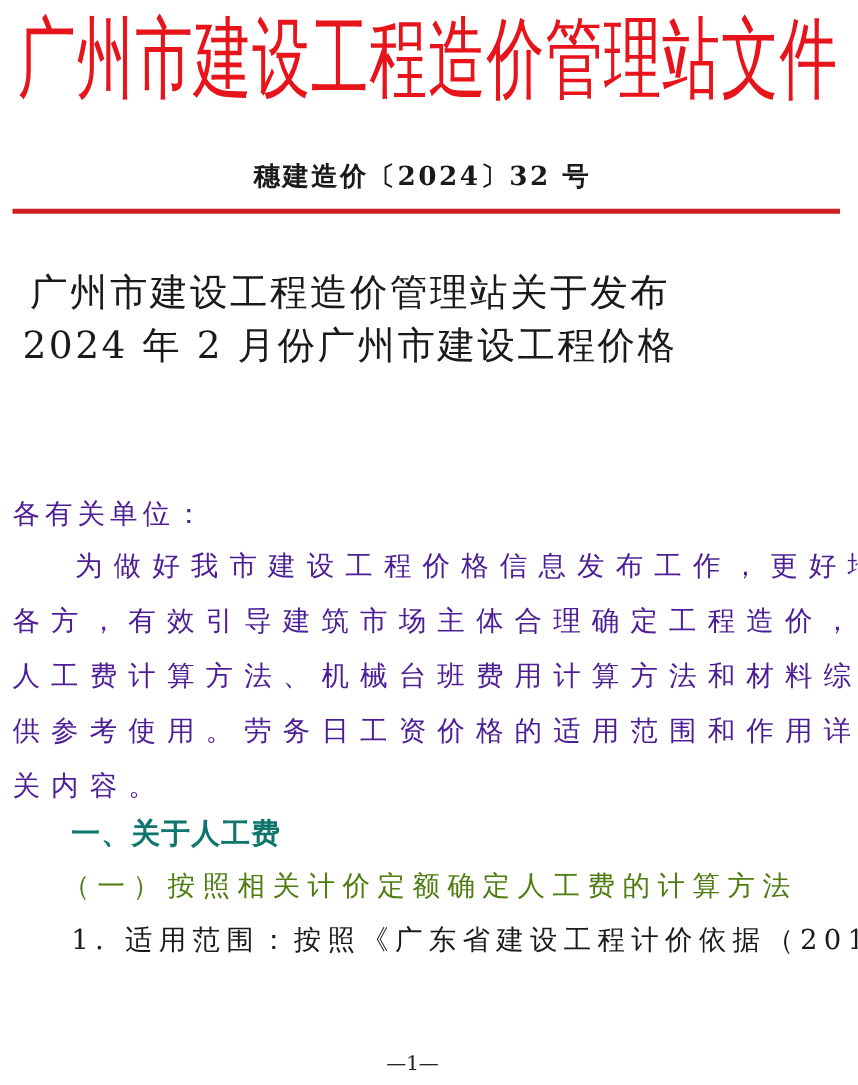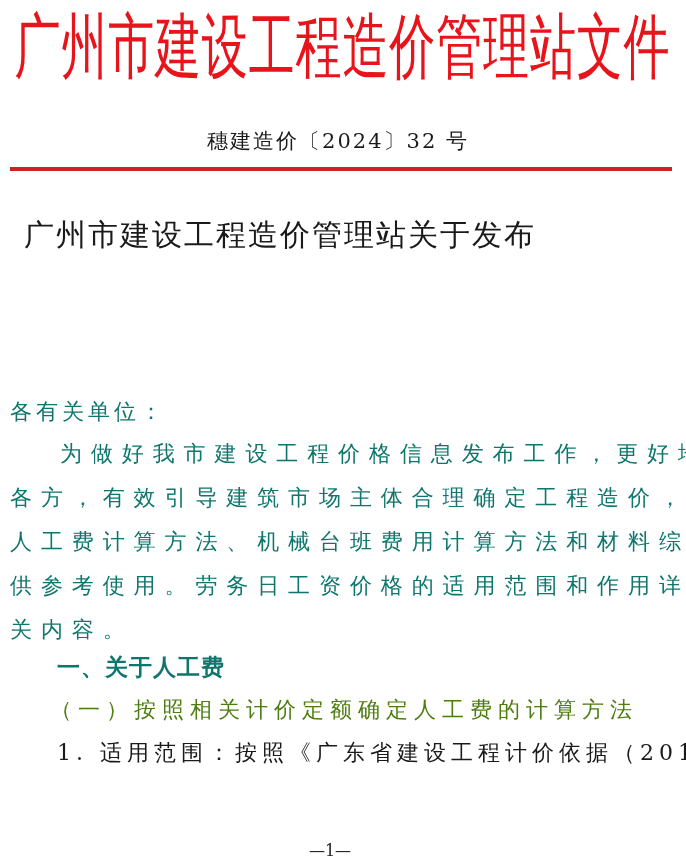--- a/index.html
+++ b/index.html
@@ -43,20 +43,21 @@
       left: 0;
       top: 126px;
       width: 686px;
       text-align: center;
       font-size: 21px;
       line-height: 30px;
       letter-spacing: 2px;
       color: #1a1a1a;
       padding-right: 10px;
       box-sizing: border-box;
+      font-weight: bold;
     }
 
     .red-rule {
       left: 10px;
       top: 167px;
       width: 662px;
       height: 4px;
       background: #d0201f;
     }
 
@@ -73,21 +74,21 @@
       box-sizing: border-box;
     }
     .title div { white-space: nowrap; }
 
     .body-text {
       left: 10px;
       width: 664px;
       font-size: 22px;
       line-height: 44px;
       letter-spacing: 8.9px;
-      color: #0f766e;
+      color: #4c1d95;
     }
     .salutation {
       top: 390px;
       letter-spacing: 4px;
     }
     .para {
       top: 432px;
       text-indent: 50px;
       text-align: justify;
     }
@@ -154,20 +155,21 @@
   <span>文</span>
   <span>件</span>
 </div>
 
 <div class="abs doc-number">穗建造价〔2024〕32 号</div>
 
 <div class="abs red-rule"></div>
 
 <div class="abs title">
   <div>广州市建设工程造价管理站关于发布</div>
+  <div>2024 年 2 月份广州市建设工程价格</div>
 </div>
 
 <div class="abs body-text salutation">各有关单位：</div>
 
 <div class="abs body-text para">
   <span class="line">为做好我市建设工程价格信息发布工作，更好地服务建设</span>
   <span class="line">各方，有效引导建筑市场主体合理确定工程造价，现发布有关</span>
   <span class="line">人工费计算方法、机械台班费用计算方法和材料综合价格信息，</span>
   <span class="line">供参考使用。劳务日工资价格的适用范围和作用详见本通知相</span>
   <span class="line">关内容。</span>

